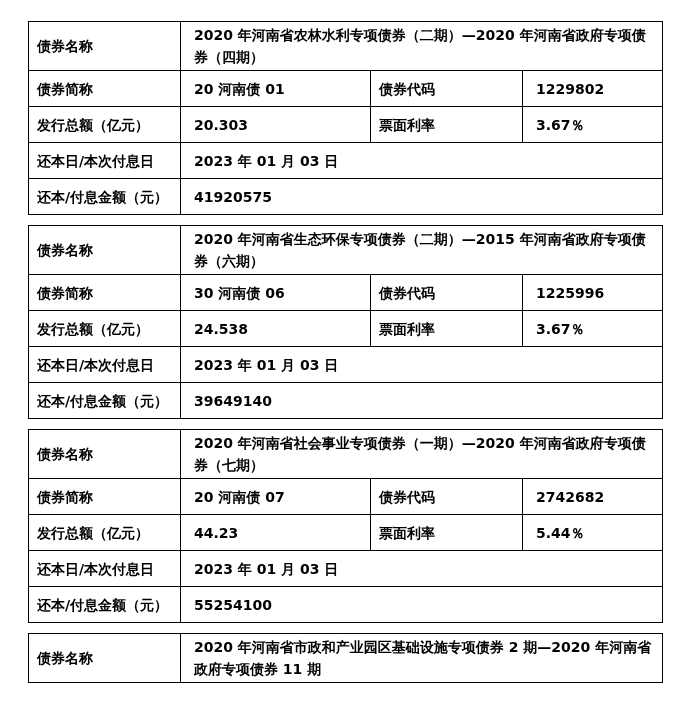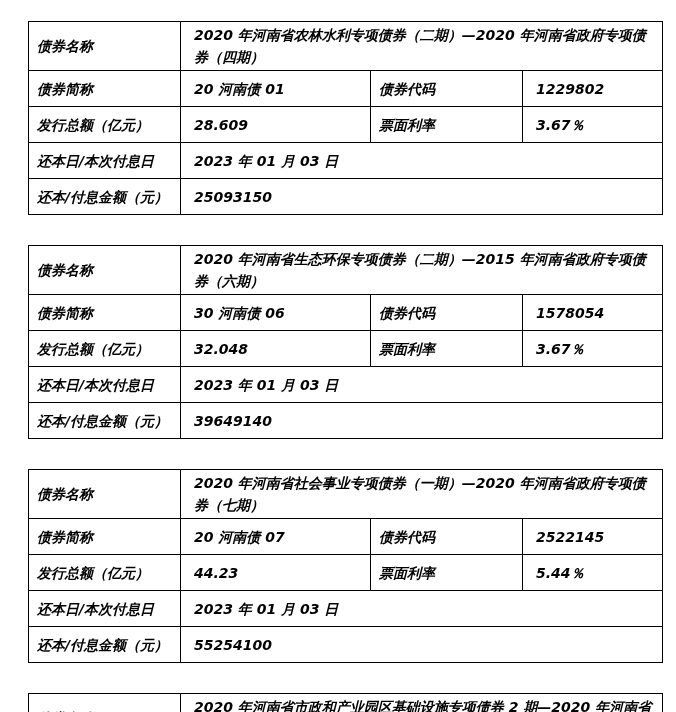--- a/index.html
+++ b/index.html
@@ -14,25 +14,24 @@
     font-family: "DejaVu Sans", sans-serif;
     color: #000000;
   }
   .doc {
     padding: 21px 0 0 28px;
   }
   table.bond {
     border-collapse: collapse;
     table-layout: fixed;
     width: 634px;
-    margin-bottom: 30px;
+    margin-bottom: 10px;
     font-size: 14px;
     font-weight: bold;
     color: #000000;
-    font-style: italic;
   }
   table.bond td {
     border: 1.5px solid #000000;
     padding: 2px 8px;
     vertical-align: middle;
     line-height: 22px;
     overflow: hidden;
   }
   table.bond td.label {
     padding-left: 8px;
@@ -69,56 +68,56 @@
       <td class="value" colspan="3">2020 年河南省农林水利专项债券（二期）—2020 年河南省政府专项债券（四期）</td>
     </tr>
     <tr class="row-std">
       <td class="label">债券简称</td>
       <td class="value">20 河南债 01</td>
       <td class="label">债券代码</td>
       <td class="value">1229802</td>
     </tr>
     <tr class="row-std">
       <td class="label">发行总额（亿元）</td>
-      <td class="value">28.609</td>
+      <td class="value">20.303</td>
       <td class="label">票面利率</td>
       <td class="value">3.67％</td>
     </tr>
     <tr class="row-std">
       <td class="label">还本日/本次付息日</td>
       <td class="value" colspan="3">2023 年 01 月 03 日</td>
     </tr>
     <tr class="row-std">
       <td class="label">还本/付息金额（元）</td>
-      <td class="value" colspan="3">25093150</td>
+      <td class="value" colspan="3">41920575</td>
     </tr>
   </tbody>
     </table>
 
   <table class="bond">
     <colgroup>
         <col class="c1">
         <col class="c2">
         <col class="c3">
         <col class="c4">
       </colgroup>
     <tbody>
         <tr class="row-name">
       <td class="label">债券名称</td>
       <td class="value" colspan="3">2020 年河南省生态环保专项债券（二期）—2015 年河南省政府专项债券（六期）</td>
     </tr>
     <tr class="row-std">
       <td class="label">债券简称</td>
       <td class="value">30 河南债 06</td>
       <td class="label">债券代码</td>
-      <td class="value">1578054</td>
+      <td class="value">1225996</td>
     </tr>
     <tr class="row-std">
       <td class="label">发行总额（亿元）</td>
-      <td class="value">32.048</td>
+      <td class="value">24.538</td>
       <td class="label">票面利率</td>
       <td class="value">3.67％</td>
     </tr>
     <tr class="row-std">
       <td class="label">还本日/本次付息日</td>
       <td class="value" colspan="3">2023 年 01 月 03 日</td>
     </tr>
     <tr class="row-std">
       <td class="label">还本/付息金额（元）</td>
       <td class="value" colspan="3">39649140</td>
@@ -135,21 +134,21 @@
       </colgroup>
     <tbody>
         <tr class="row-name">
       <td class="label">债券名称</td>
       <td class="value" colspan="3">2020 年河南省社会事业专项债券（一期）—2020 年河南省政府专项债券（七期）</td>
     </tr>
     <tr class="row-std">
       <td class="label">债券简称</td>
       <td class="value">20 河南债 07</td>
       <td class="label">债券代码</td>
-      <td class="value">2522145</td>
+      <td class="value">2742682</td>
     </tr>
     <tr class="row-std">
       <td class="label">发行总额（亿元）</td>
       <td class="value">44.23</td>
       <td class="label">票面利率</td>
       <td class="value">5.44％</td>
     </tr>
     <tr class="row-std">
       <td class="label">还本日/本次付息日</td>
       <td class="value" colspan="3">2023 年 01 月 03 日</td>

